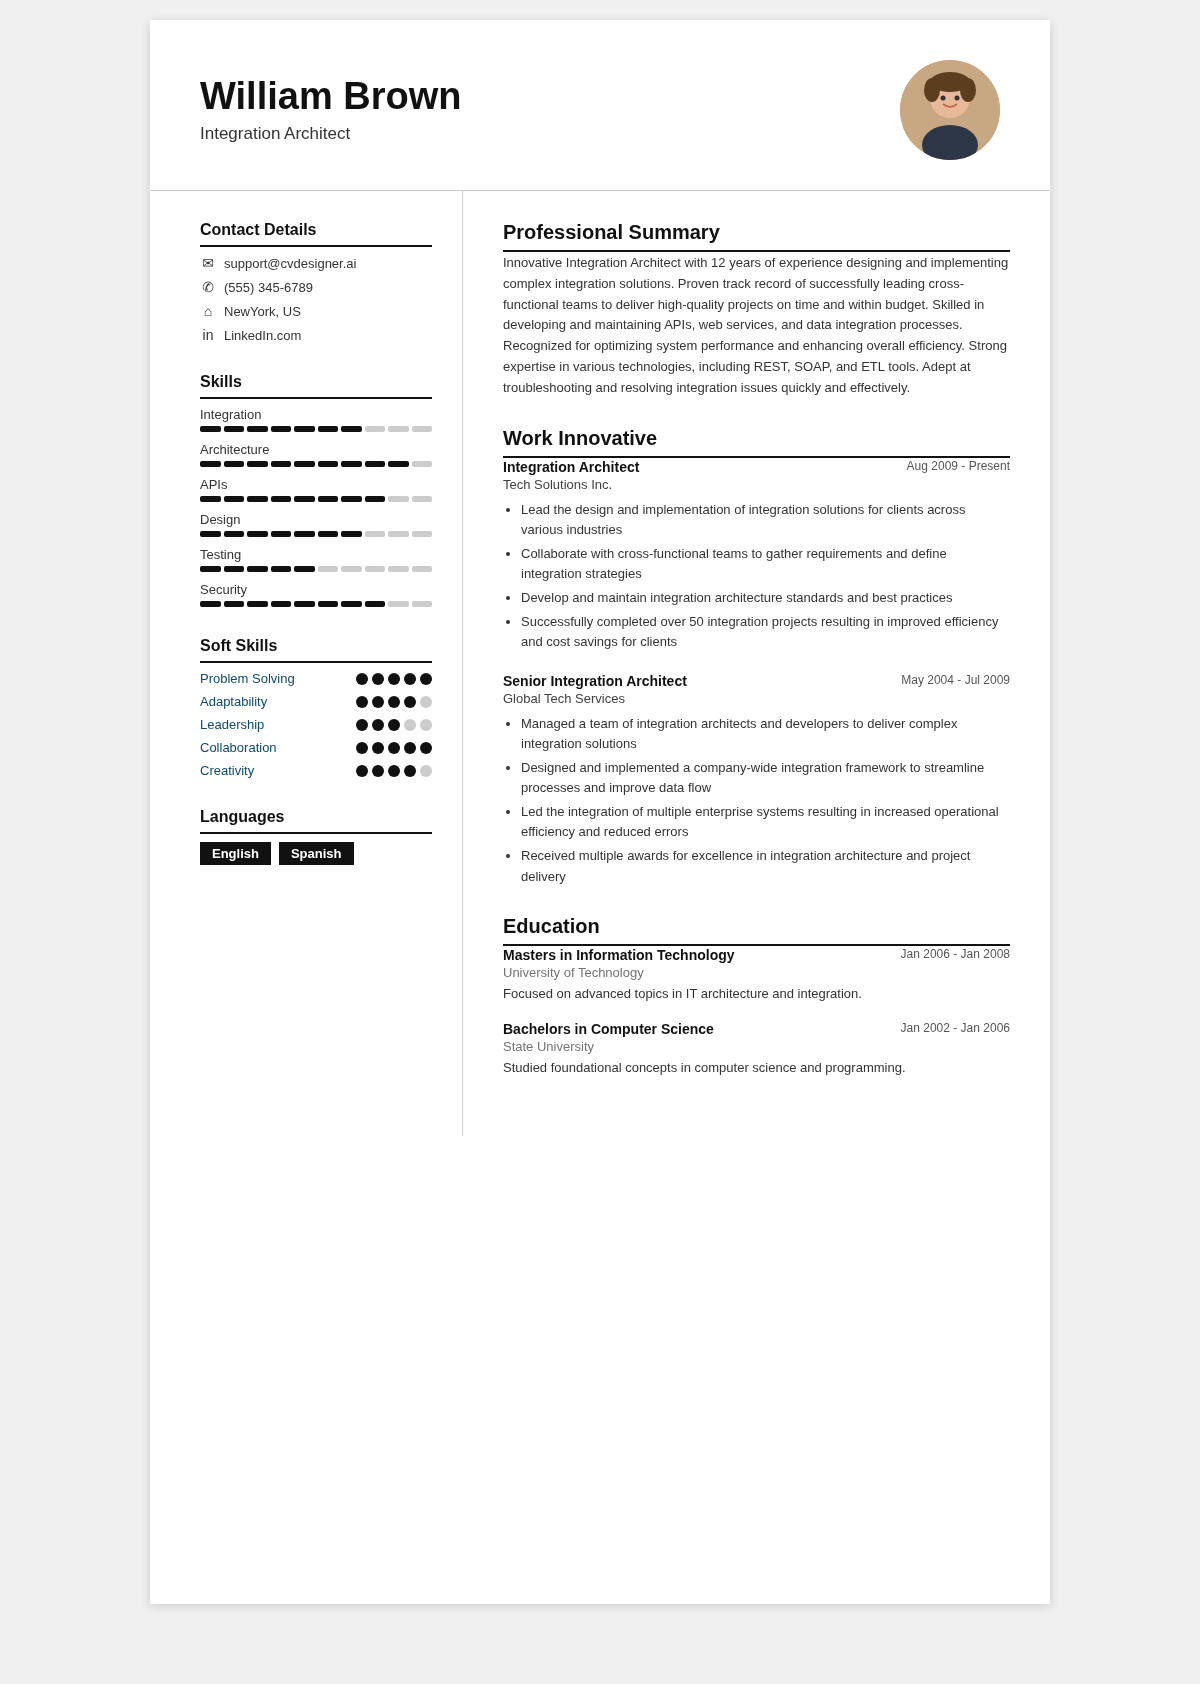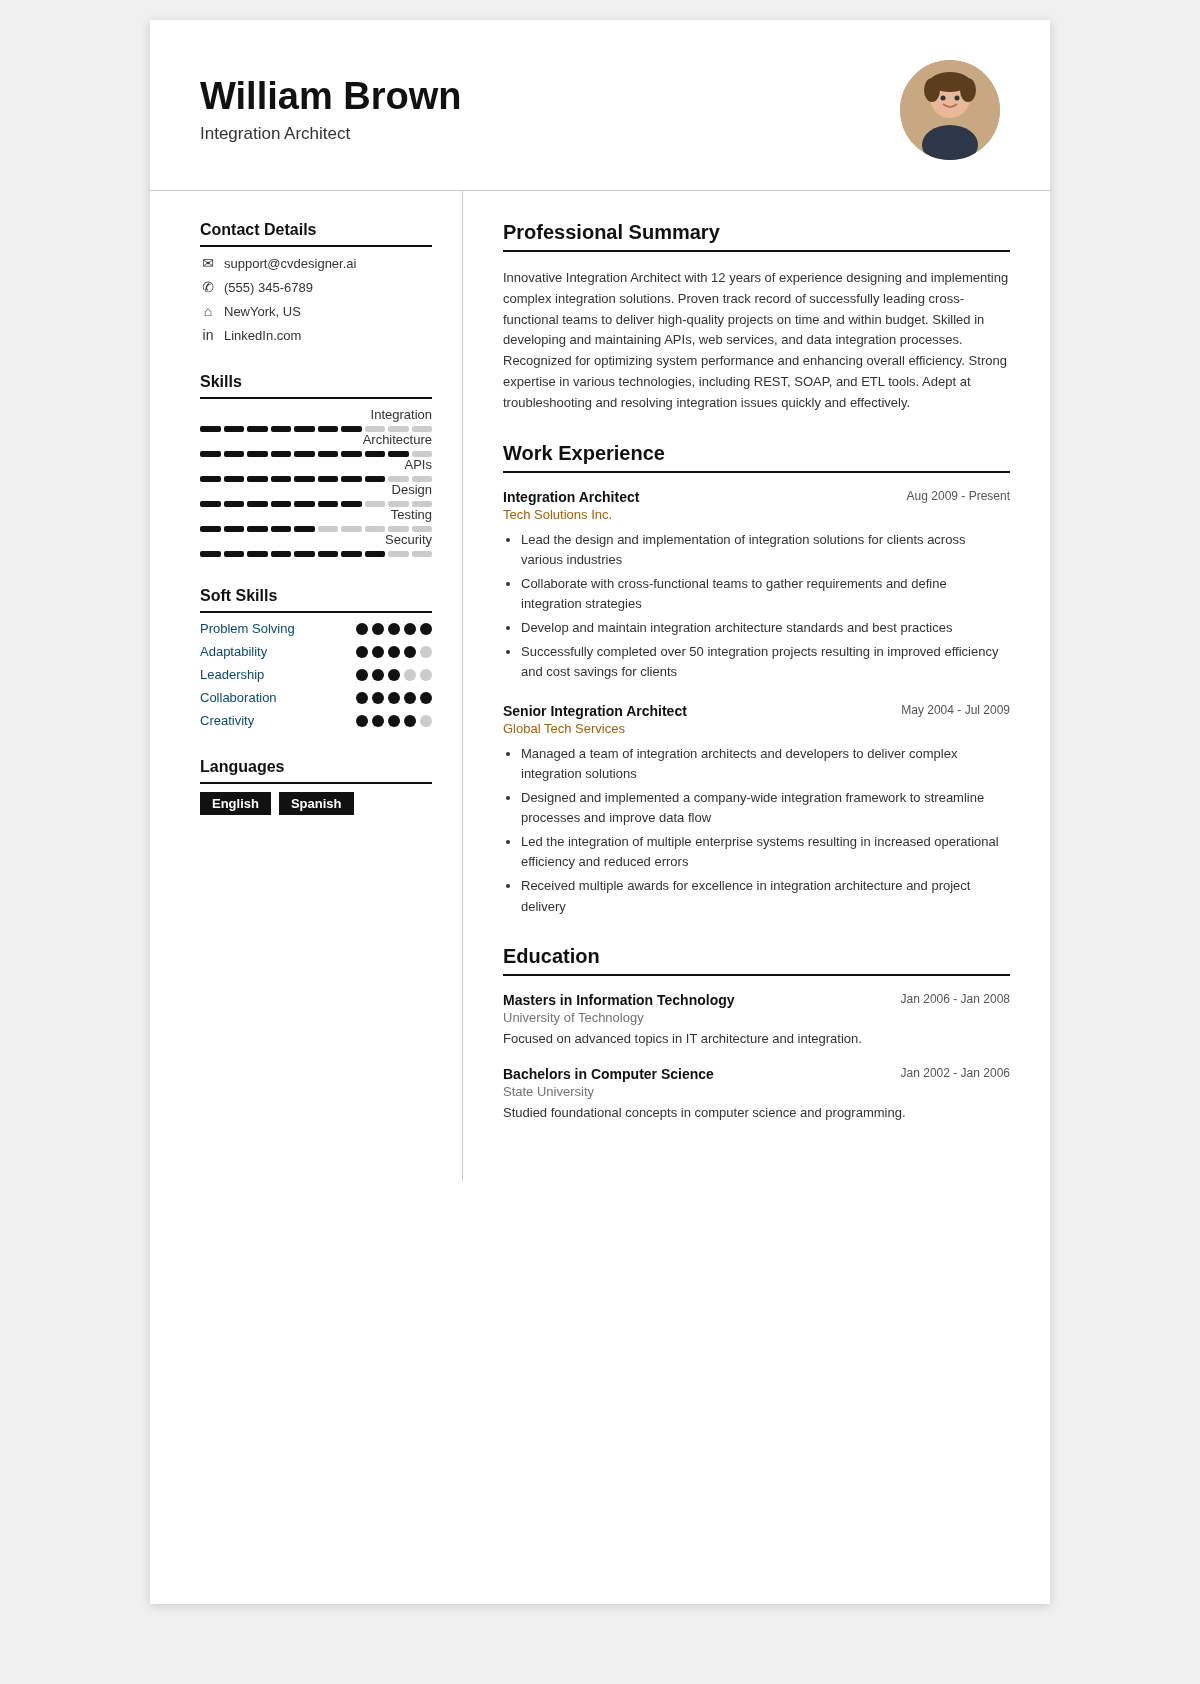--- a/index.html
+++ b/index.html
@@ -84,21 +84,21 @@
       color: #333;
       margin-bottom: 8px;
     }
     .contact-icon {
       font-size: 14px;
       width: 16px;
       text-align: center;
     }
     
     .skill-item {
-      text-align: right;
+      margin-bottom: 10px;
     }
     .skill-name {
       font-size: 13px;
       color: #333;
       margin-bottom: 4px;
     }
     .skill-bar {
       display: flex;
       gap: 3px;
     }
@@ -151,21 +151,21 @@
       flex: 1;
       padding: 30px 40px 30px 40px;
     }
     .main-section {
       margin-bottom: 28px;
     }
     .main-section h2 {
       font-size: 20px;
       font-weight: 900;
       color: #111;
-      margin-bottom: 16px;
+      margin-bottom: 1px;
       padding-bottom: 6px;
       border-bottom: 2px solid #111;
     }
     .summary-text {
       font-size: 13px;
       color: #333;
       line-height: 1.6;
     }
     
     .job {
@@ -182,21 +182,21 @@
       font-weight: 900;
       color: #111;
     }
     .job-date {
       font-size: 12px;
       color: #555;
       white-space: nowrap;
     }
     .job-company {
       font-size: 13px;
-      color: #a16207;
+      color: #404040;
       margin-bottom: 8px;
     }
     .job-bullets {
       padding-left: 18px;
     }
     .job-bullets li {
       font-size: 13px;
       color: #333;
       line-height: 1.55;
       margin-bottom: 4px;
@@ -457,21 +457,21 @@
     </div>
 
     <div class="main">
 
       <div class="main-section">
         <h2>Professional Summary</h2>
         <p class="summary-text">Innovative Integration Architect with 12 years of experience designing and implementing complex integration solutions. Proven track record of successfully leading cross-functional teams to deliver high-quality projects on time and within budget. Skilled in developing and maintaining APIs, web services, and data integration processes. Recognized for optimizing system performance and enhancing overall efficiency. Strong expertise in various technologies, including REST, SOAP, and ETL tools. Adept at troubleshooting and resolving integration issues quickly and effectively.</p>
       </div>
 
       <div class="main-section">
-        <h2>Work Experience</h2>
+        <h2>Work Innovative</h2>
         <div id="jobs-list">
 
         <div class="job">
               <div class="job-header">
                 <span class="job-title">Integration Architect</span>
                 <span class="job-date">Aug 2009 - Present</span>
               </div>
               <div class="job-company">Tech Solutions Inc.</div>
               <ul class="job-bullets">
                 <li>Lead the design and implementation of integration solutions for clients across various industries</li>

